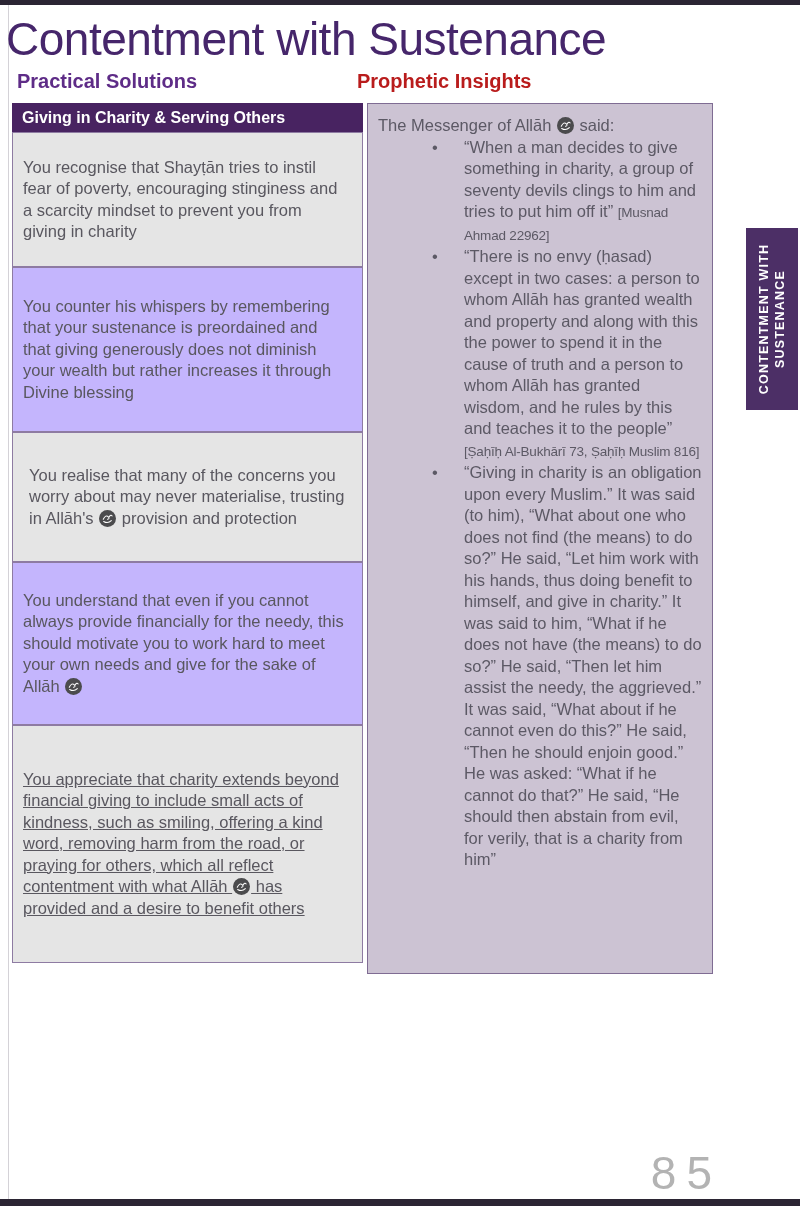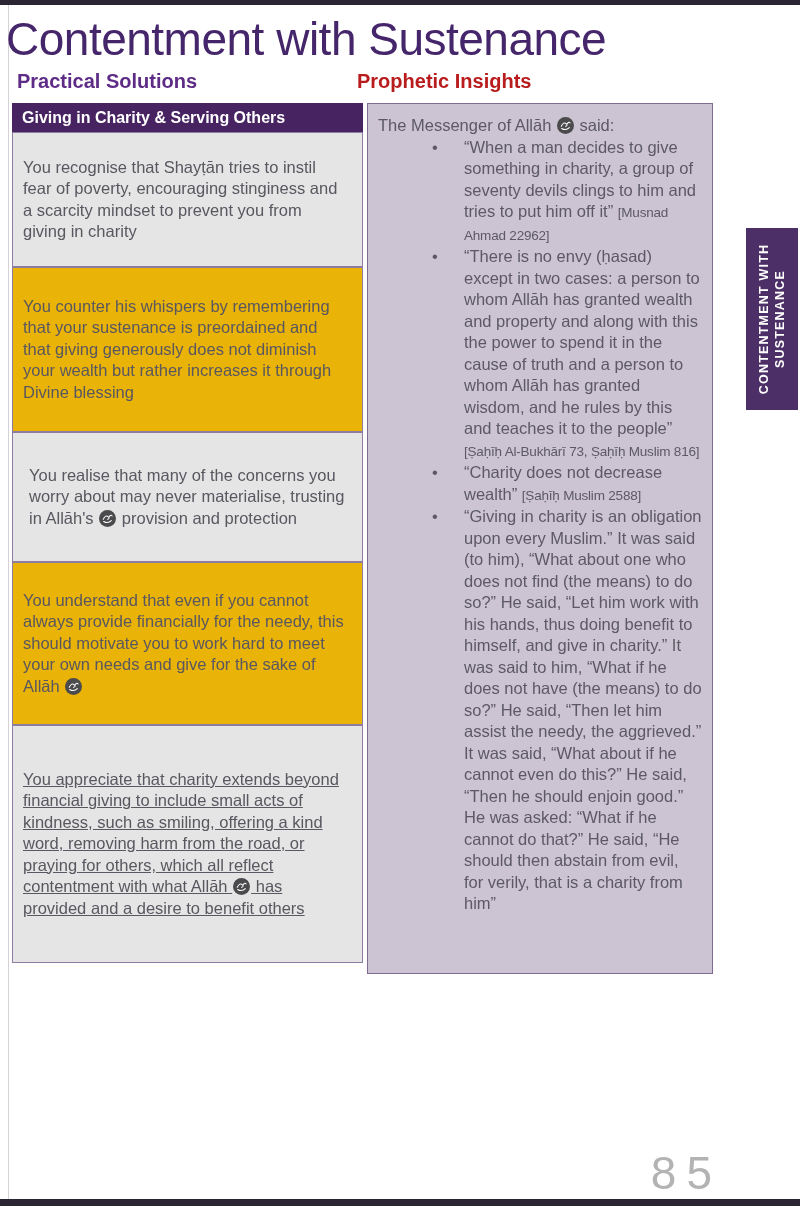--- a/index.html
+++ b/index.html
@@ -26,21 +26,21 @@
     font-size:16px;font-weight:bold;line-height:29px;padding-left:10px;
   }
 
   .pbox{
     position:absolute;left:12px;width:351px;box-sizing:border-box;
     border:1px solid #8e7ba2;display:flex;align-items:center;
     padding:6px 14px 6px 10px;
     color:#59575f;font-size:16.5px;line-height:21.5px;
   }
   .pbox.lav{background:#e5e5e5;}
-  .pbox.white{background:#eab308;}
+  .pbox.white{background:#c4b5fd;}
   .b1{top:132px;height:135px;}
   .b2{top:267px;height:165px;}
   .b3{top:432px;height:130px;padding-left:16px;}
   .b4{top:562px;height:163px;}
   .b5{top:725px;height:238px;text-decoration:underline;}
 
   .insights{
     position:absolute;left:367px;top:103px;width:346px;height:871px;
     box-sizing:border-box;background:#ccc3d3;border:1px solid #7f6c93;
     color:#5c5965;font-size:16.5px;line-height:21.5px;
@@ -122,21 +122,20 @@
   <div class="intro"><span>The Messenger of Allāh <span class="honorific"><svg viewBox="0 0 20 20">
             <g stroke="#ffffff" fill="none" stroke-width="1.2" stroke-linecap="round">
               <path d="M5 11 q3 -6 6 -3 q2 2 -1 3"></path>
               <path d="M5.5 13.5 q5 3 9 -1"></path>
               <path d="M12 8 q2 -3 3.5 -1"></path>
             </g>
           </svg></span> said:</span></div>
   <ul class="ilist">
       <li><span>“When a man decides to give something in charity, a group of seventy devils clings to him and tries to put him off it” </span><span class="cite">[Musnad Ahmad 22962]</span></li>
       <li><span>“There is no envy (ḥasad) except in two cases: a person to whom Allāh has granted wealth and property and along with this the power to spend it in the cause of truth and a person to whom Allāh has granted wisdom, and he rules by this and teaches it to the people” </span><span class="cite">[Ṣaḥīḥ Al-Bukhārī 73, Ṣaḥīḥ Muslim 816]</span></li>
-      <li><span>“Charity does not decrease wealth” </span><span class="cite">[Ṣaḥīḥ Muslim 2588]</span></li>
       <li><span>“Giving in charity is an obligation upon every Muslim.” It was said (to him), “What about one who does not find (the means) to do so?” He said, “Let him work with his hands, thus doing benefit to himself, and give in charity.” It was said to him, “What if he does not have (the means) to do so?” He said, “Then let him assist the needy, the aggrieved.” It was said, “What about if he cannot even do this?” He said, “Then he should enjoin good.” He was asked: “What if he cannot do that?” He said, “He should then abstain from evil, for verily, that is a charity from him” </span></li>
     </ul>
 </div>
 
 <div class="side-tab">
   <div class="rot">
     <div>CONTENTMENT WITH</div>
     <div>SUSTENANCE</div>
   </div>
 </div>

